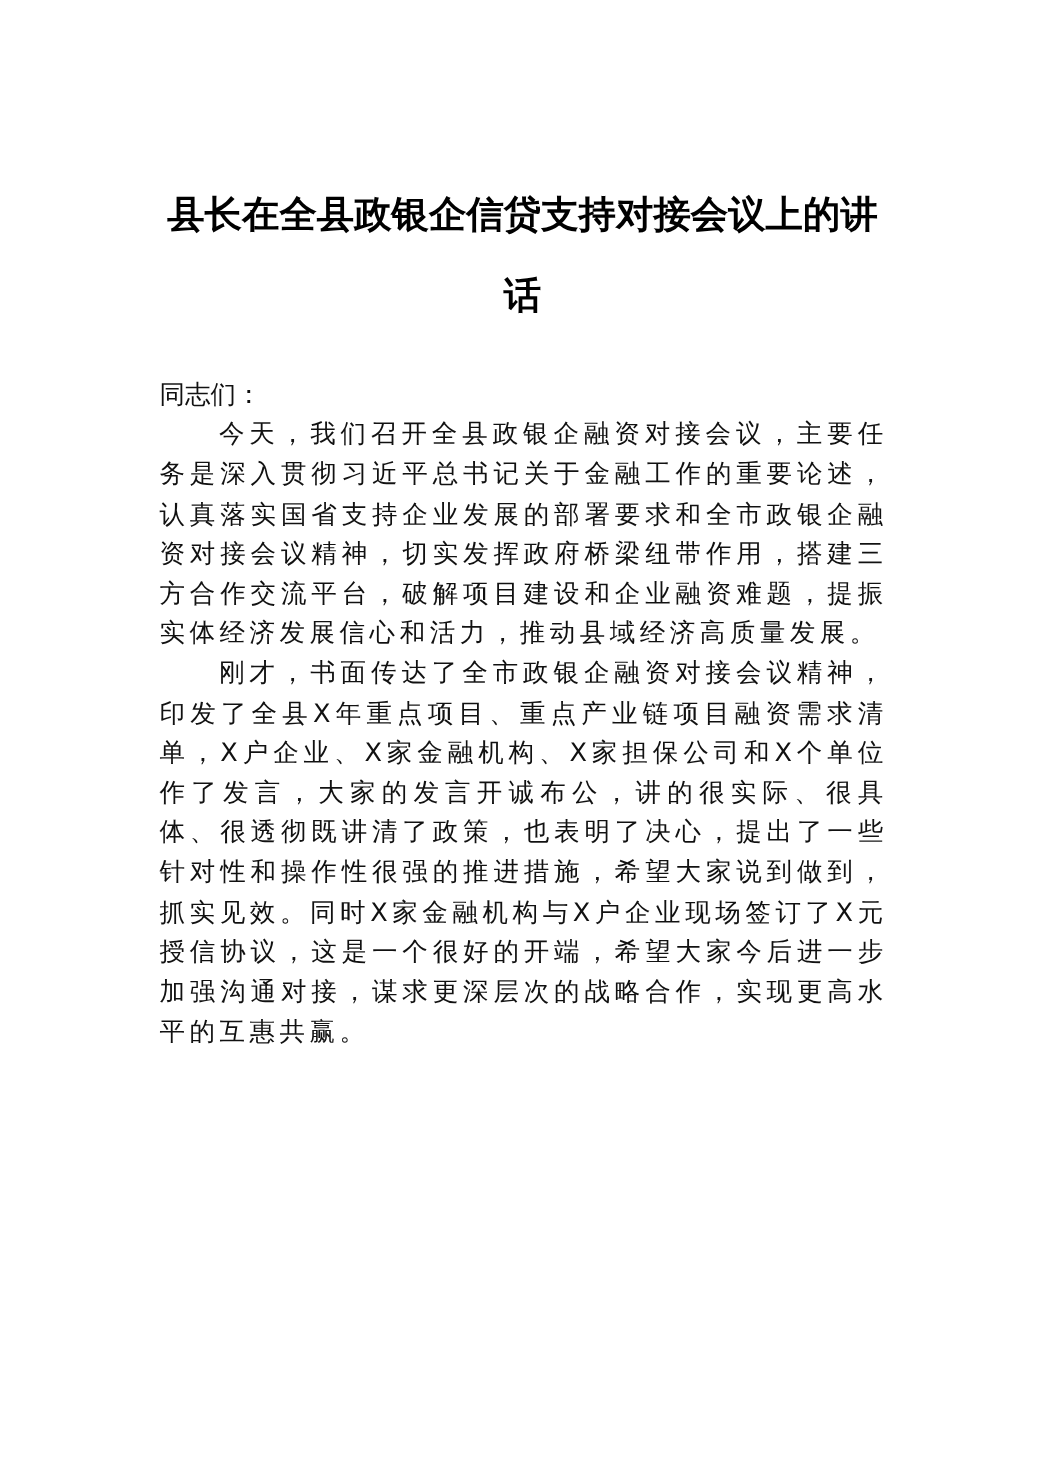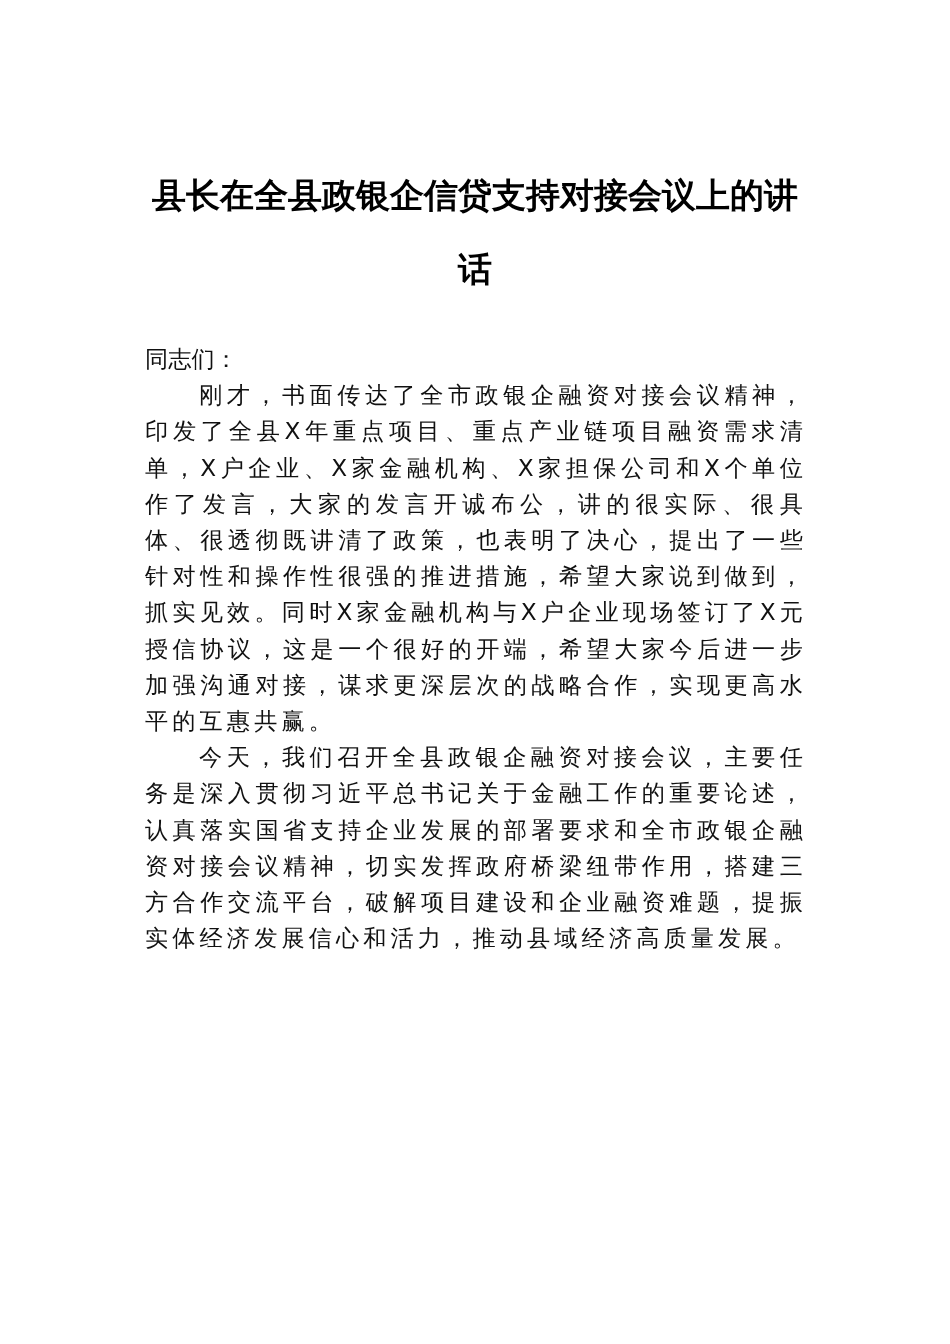--- a/index.html
+++ b/index.html
@@ -23,16 +23,16 @@
   .salutation { letter-spacing: 0; }
   .indent { text-indent: 54px; }
 </style>
 </head>
 <body>
 
 <div class="page">
   <div class="title">县长在全县政银企信贷支持对接会议上的讲话</div>
   <div class="body">
     <p class="salutation">同志们：</p>
+    <p class="indent">今天，我们召开全县政银企融资对接会议，主要任务是深入贯彻习近平总书记关于金融工作的重要论述，认真落实国省支持企业发展的部署要求和全市政银企融资对接会议精神，切实发挥政府桥梁纽带作用，搭建三方合作交流平台，破解项目建设和企业融资难题，提振实体经济发展信心和活力，推动县域经济高质量发展。</p>
     <p class="indent">刚才，书面传达了全市政银企融资对接会议精神，印发了全县X年重点项目、重点产业链项目融资需求清单，X户企业、X家金融机构、X家担保公司和X个单位作了发言，大家的发言开诚布公，讲的很实际、很具体、很透彻既讲清了政策，也表明了决心，提出了一些针对性和操作性很强的推进措施，希望大家说到做到，抓实见效。同时X家金融机构与X户企业现场签订了X元授信协议，这是一个很好的开端，希望大家今后进一步加强沟通对接，谋求更深层次的战略合作，实现更高水平的互惠共赢。</p>
-    <p class="indent">今天，我们召开全县政银企融资对接会议，主要任务是深入贯彻习近平总书记关于金融工作的重要论述，认真落实国省支持企业发展的部署要求和全市政银企融资对接会议精神，切实发挥政府桥梁纽带作用，搭建三方合作交流平台，破解项目建设和企业融资难题，提振实体经济发展信心和活力，推动县域经济高质量发展。</p>
   </div>
 </div>
 
 </body></html>

